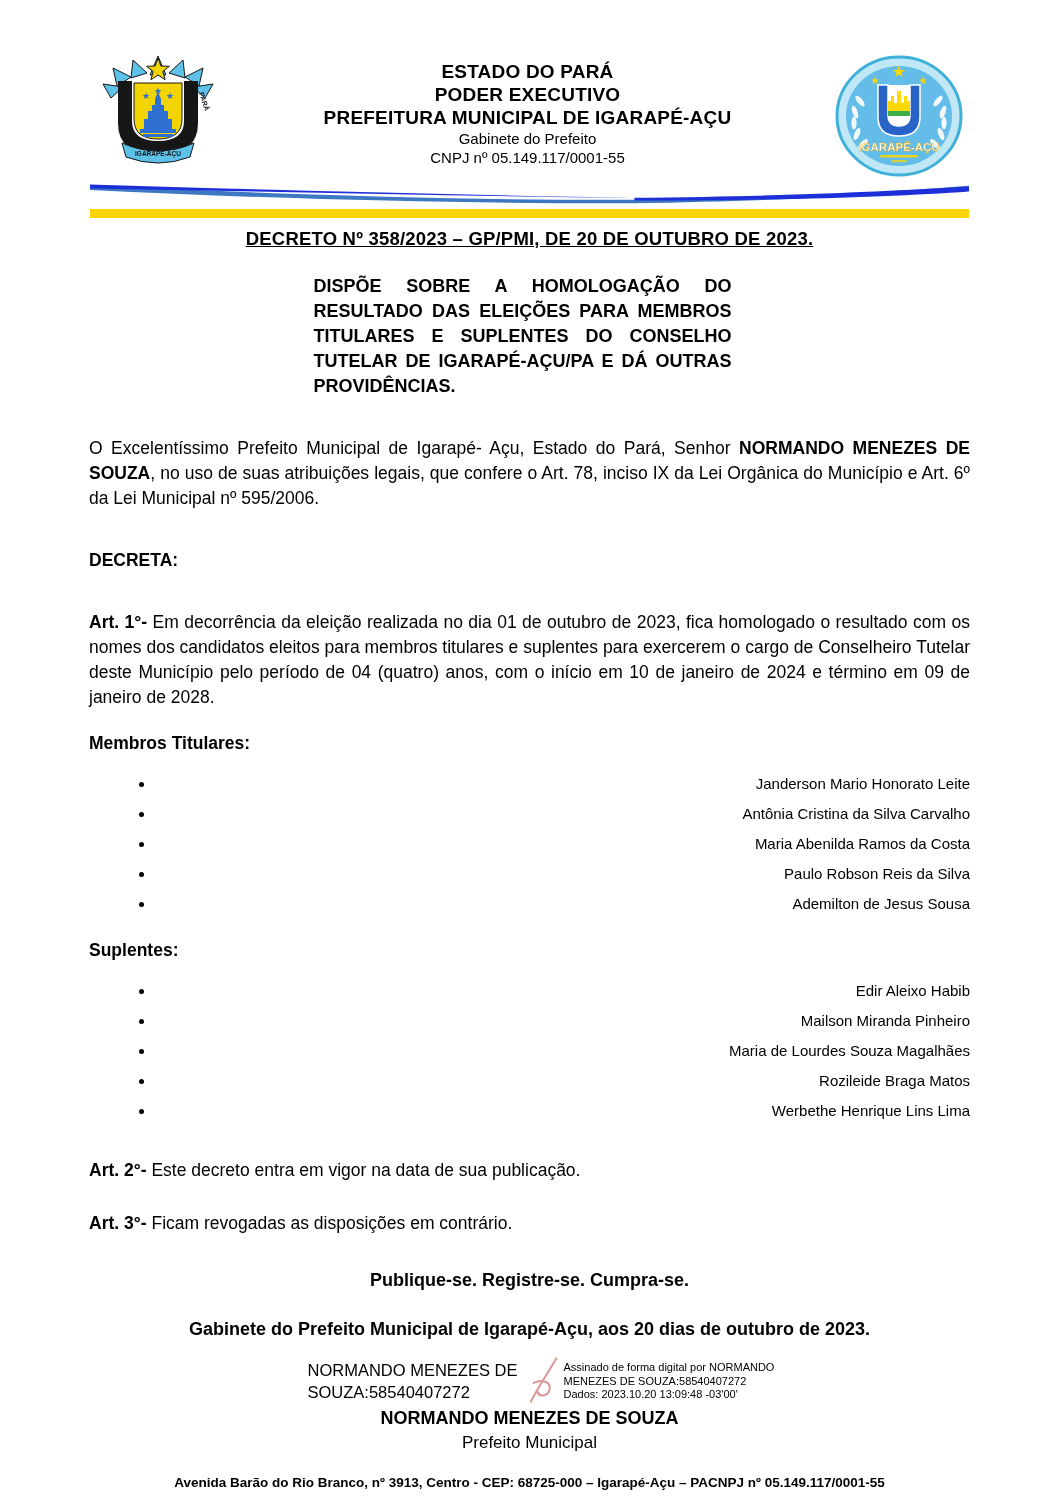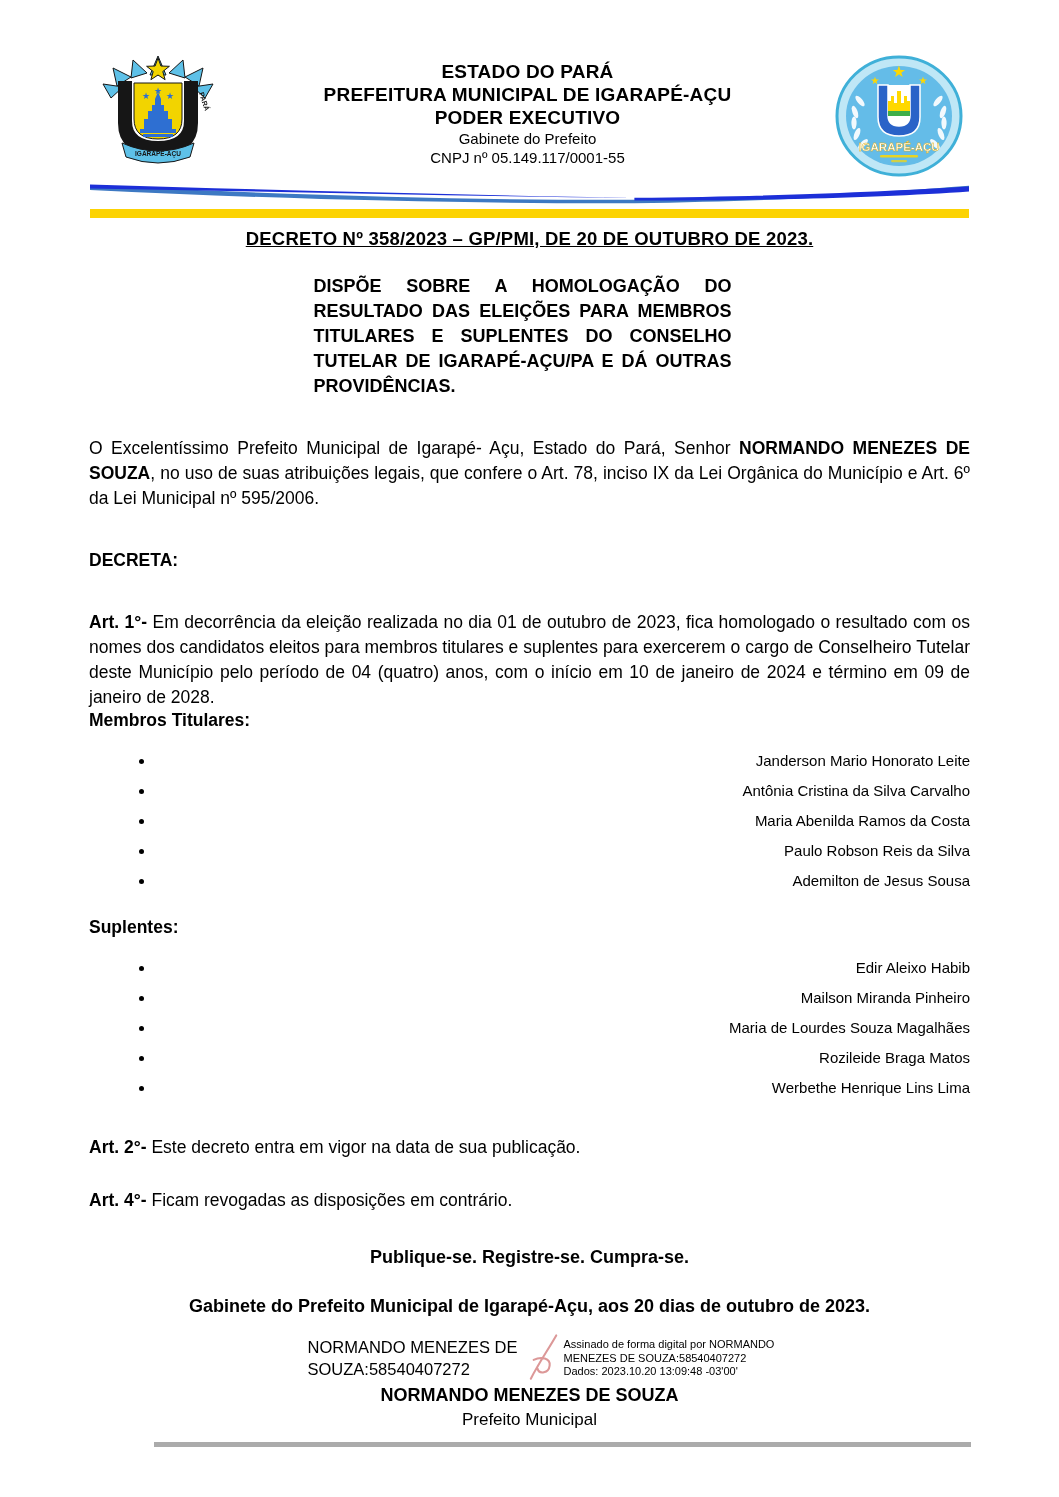--- a/index.html
+++ b/index.html
@@ -28,21 +28,21 @@
   .title { margin-top:10px; text-align:center; font-size:18.5px; font-weight:bold; letter-spacing:0.2px; }
   .title .u { text-decoration:underline; }
   .ementa-wrap { display:flex; justify-content:center; margin-top:24px; }
   .ementa { width:418px; margin-right:14px; font-size:18px; font-weight:bold; line-height:25px; text-align:justify; }
 
   
   .body { font-size:17.5px; line-height:25px; }
   .just { text-align:justify; }
   .b { font-weight:bold; }
   .mt { margin-top:37px; }
-  .subhead { font-size:17.5px; font-weight:bold; }
+  .subhead { margin-top:23px; font-size:17.5px; font-weight:bold; }
 
   ul.names { list-style:disc; margin:19px 0 0 0; padding-left:66px; }
   ul.names li { font-size:15px; line-height:21px; margin-bottom:9px;text-align:right; }
   ul.names li:last-child { margin-bottom:0; }
 
   .center { text-align:center; }
   .fs18 { font-size:18px; }
   .publique { margin-top:34px; }
   .gabinete { margin-top:28px; }
 
@@ -87,22 +87,22 @@
         <rect x="44" y="74" width="36" height="4"></rect>
         <rect x="47" y="79" width="30" height="3"></rect>
       </g>
       <path d="M26,88 Q62,104 98,88 L94,102 Q62,114 30,102 Z" style="fill:var(--crest_sky,#5ec1e8);stroke:var(--crest_dark,#161616);stroke-width:1"></path>
       <text x="62" y="101" font-size="6.5" font-weight="bold" text-anchor="middle" style="fill:var(--crest_dark,#161616)">IGARAPÉ-AÇU</text>
       <text x="103" y="38" font-size="7" font-weight="bold" transform="rotate(72 103 38)" style="fill:var(--crest_dark,#161616)">PARÁ</text>
     </svg>
 
     <div class="head-text">
       <div class="h1">ESTADO DO PARÁ</div>
+      <div class="h1">PODER EXECUTIVO</div>
       <div class="h1">PREFEITURA MUNICIPAL DE IGARAPÉ-AÇU</div>
-      <div class="h1">PODER EXECUTIVO</div>
       <div class="h2">Gabinete do Prefeito</div>
       <div class="h2">CNPJ nº 05.149.117/0001-55</div>
     </div>
 
     <svg class="seal" viewBox="0 0 130 122" aria-hidden="true">
       <ellipse cx="65" cy="61" rx="62" ry="59" style="fill:var(--seal_light,#bfe7f6);stroke:var(--seal_ring,#3fb0d8);stroke-width:3"></ellipse>
       <ellipse cx="65" cy="61" rx="53" ry="50" style="fill:var(--seal_mid,#64bce8)"></ellipse>
       <text x="65" y="22" font-size="16" text-anchor="middle" style="fill:var(--seal_star,#ffd800)">★</text>
       <text x="41" y="29" font-size="10" text-anchor="middle" style="fill:var(--seal_star,#ffd800)">★</text>
       <text x="89" y="29" font-size="10" text-anchor="middle" style="fill:var(--seal_star,#ffd800)">★</text>
@@ -168,36 +168,37 @@
     <ul class="names">
       <li>Edir Aleixo Habib</li>
       <li>Mailson Miranda Pinheiro</li>
       <li>Maria de Lourdes Souza Magalhães</li>
       <li>Rozileide Braga Matos</li>
       <li>Werbethe Henrique Lins Lima</li>
     </ul>
 
     <p class="body just mt"><span class="b">Art. 2°-</span> <span>Este decreto entra em vigor na data de sua publicação.</span></p>
 
-    <p class="body just" style="margin-top:28px"><span class="b">Art. 4°-</span> <span>Ficam revogadas as disposições em contrário.</span></p>
+    <p class="body just" style="margin-top:28px"><span class="b">Art. 3°-</span> <span>Ficam revogadas as disposições em contrário.</span></p>
 
     <p class="center b fs18 publique">Publique-se. Registre-se. Cumpra-se.</p>
 
     <p class="center b fs18 gabinete">Gabinete do Prefeito Municipal de Igarapé-Açu, aos 20 dias de outubro de 2023.</p>
 
     <div class="sigrow">
       <div class="signame">NORMANDO MENEZES DE SOUZA:58540407272</div>
       <svg class="flourish" viewBox="0 0 34 52" aria-hidden="true">
         <path d="M30,2 C22,16 10,34 3,48 M6,28 C14,24 24,26 23,34 C22,42 12,44 10,37" style="stroke:var(--flourish,#dc9898)" stroke-width="2.2" fill="none" stroke-linecap="round"></path>
       </svg>
       <div class="sigdetails">
         <div>Assinado de forma digital por NORMANDO MENEZES DE SOUZA:58540407272</div>
         <div>Dados: 2023.10.20 13:09:48 -03'00'</div>
       </div>
     </div>
 
     <p class="center b fs18 signer">NORMANDO MENEZES DE SOUZA</p>
     <p class="center role">Prefeito Municipal</p>
 
+    <p class="center footer-addr">Avenida Barão do Rio Branco, nº 3913, Centro - CEP: 68725-000 – Igarapé-Açu – PACNPJ nº 05.149.117/0001-55</p>
   </div>
 
   <div class="graybar"></div>
 </div>
 
 </body></html>

